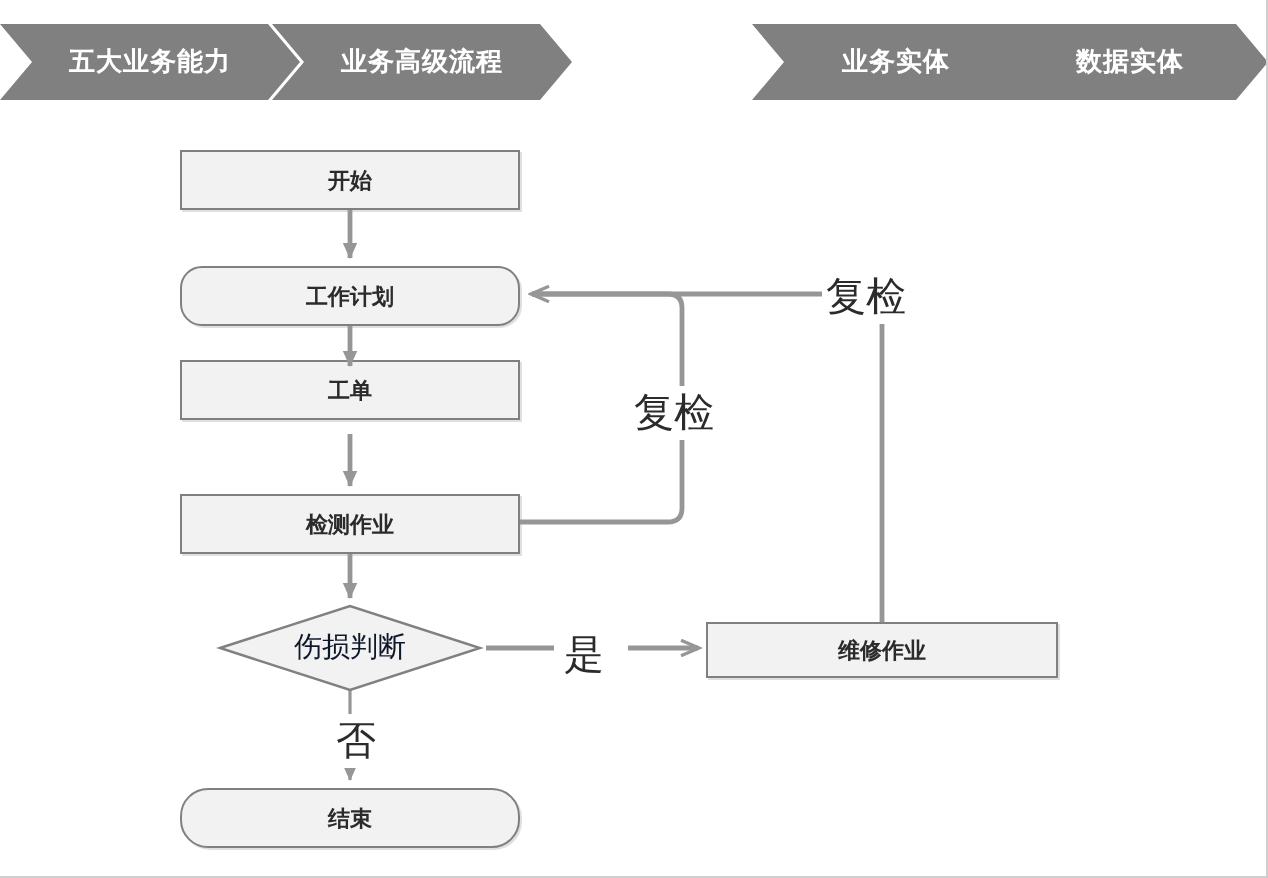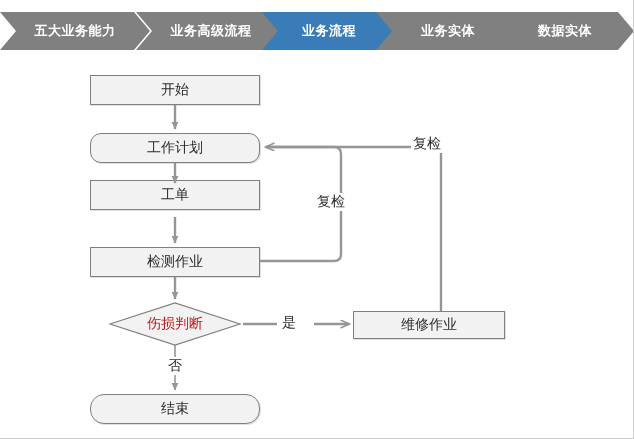--- a/index.html
+++ b/index.html
@@ -60,41 +60,42 @@
   }
   .node {
     position: absolute;
     background: #f2f2f2;
     border: 1px solid #808080;
     box-sizing: border-box;
     display: flex;
     align-items: center;
     justify-content: center;
     color: #2b2b2b;
-    font-size: 14px;
-    white-space: nowrap;
+    font-size: 11px;
+    white-space: nowrap;
+    font-weight: bold;
   }
   .node-shadow {
     box-shadow: 1px 1px 0 rgba(0,0,0,0.12);
   }
   .diamond-label {
     position: absolute;
     display: flex;
     align-items: center;
     justify-content: center;
-    color: #b91c1c;
+    color: #0f172a;
     font-size: 14px;
     white-space: nowrap;
     z-index: 3;
     pointer-events: none;
   }
   .edge-label {
     position: absolute;
     color: #2b2b2b;
-    font-size: 14px;
+    font-size: 20px;
     white-space: nowrap;
     z-index: 4;
     background: #ffffff;
     padding: 0 2px;
   }
   svg.lines {
     position: absolute;
     left: 0;
     top: 0;
     width: 634px;
@@ -117,26 +118,20 @@
       <span>五大业务能力</span>
     </div>
 
     <div class="chev" style="left:136px; width:150px;">
       <svg class="chev-shape" viewBox="0 0 150 38" preserveAspectRatio="none">
         <polygon points="0,0 134,0 150,19 134,38 0,38 16,19" fill="#808080"></polygon>
       </svg>
       <span>业务高级流程</span>
     </div>
 
-    <div class="chev" style="left:262px; width:134px;">
-      <svg class="chev-shape" viewBox="0 0 134 38" preserveAspectRatio="none">
-        <polygon points="0,0 118,0 134,19 118,38 0,38 16,19" fill="#3a7cb8"></polygon>
-      </svg>
-      <span>业务流程</span>
-    </div>
 
     <div class="chev" style="left:376px; width:144px;">
       <svg class="chev-shape" viewBox="0 0 144 38" preserveAspectRatio="none">
         <polygon points="0,0 128,0 144,19 128,38 0,38 16,19" fill="#808080"></polygon>
       </svg>
       <span>业务实体</span>
     </div>
 
     <div class="chev" style="left:496px; width:138px;">
       <svg class="chev-shape" viewBox="0 0 138 38" preserveAspectRatio="none">
@@ -192,21 +187,21 @@
     </div>
 
     <div class="node node-shadow" style="left:90px; top:247px; width:170px; height:30px;">
       <span>检测作业</span>
     </div>
 
     <div class="diamond-label" style="left:110px; top:303px; width:130px; height:42px;">
       <span>伤损判断</span>
     </div>
 
-    <div class="node node-shadow" style="left:353px; top:311px; width:152px; height:28px;">
+    <div class="node node-shadow" style="left:353px; top:311px; width:176px; height:28px;">
       <span>维修作业</span>
     </div>
 
     <div class="node node-shadow" style="left:90px; top:394px; width:170px; height:30px;border-radius:14px;">
       <span>结束</span>
     </div>
 
     <div class="edge-label" style="left:280px; top:314px;">是</div>
 
     <div class="edge-label" style="left:166px; top:357px;">否</div>

